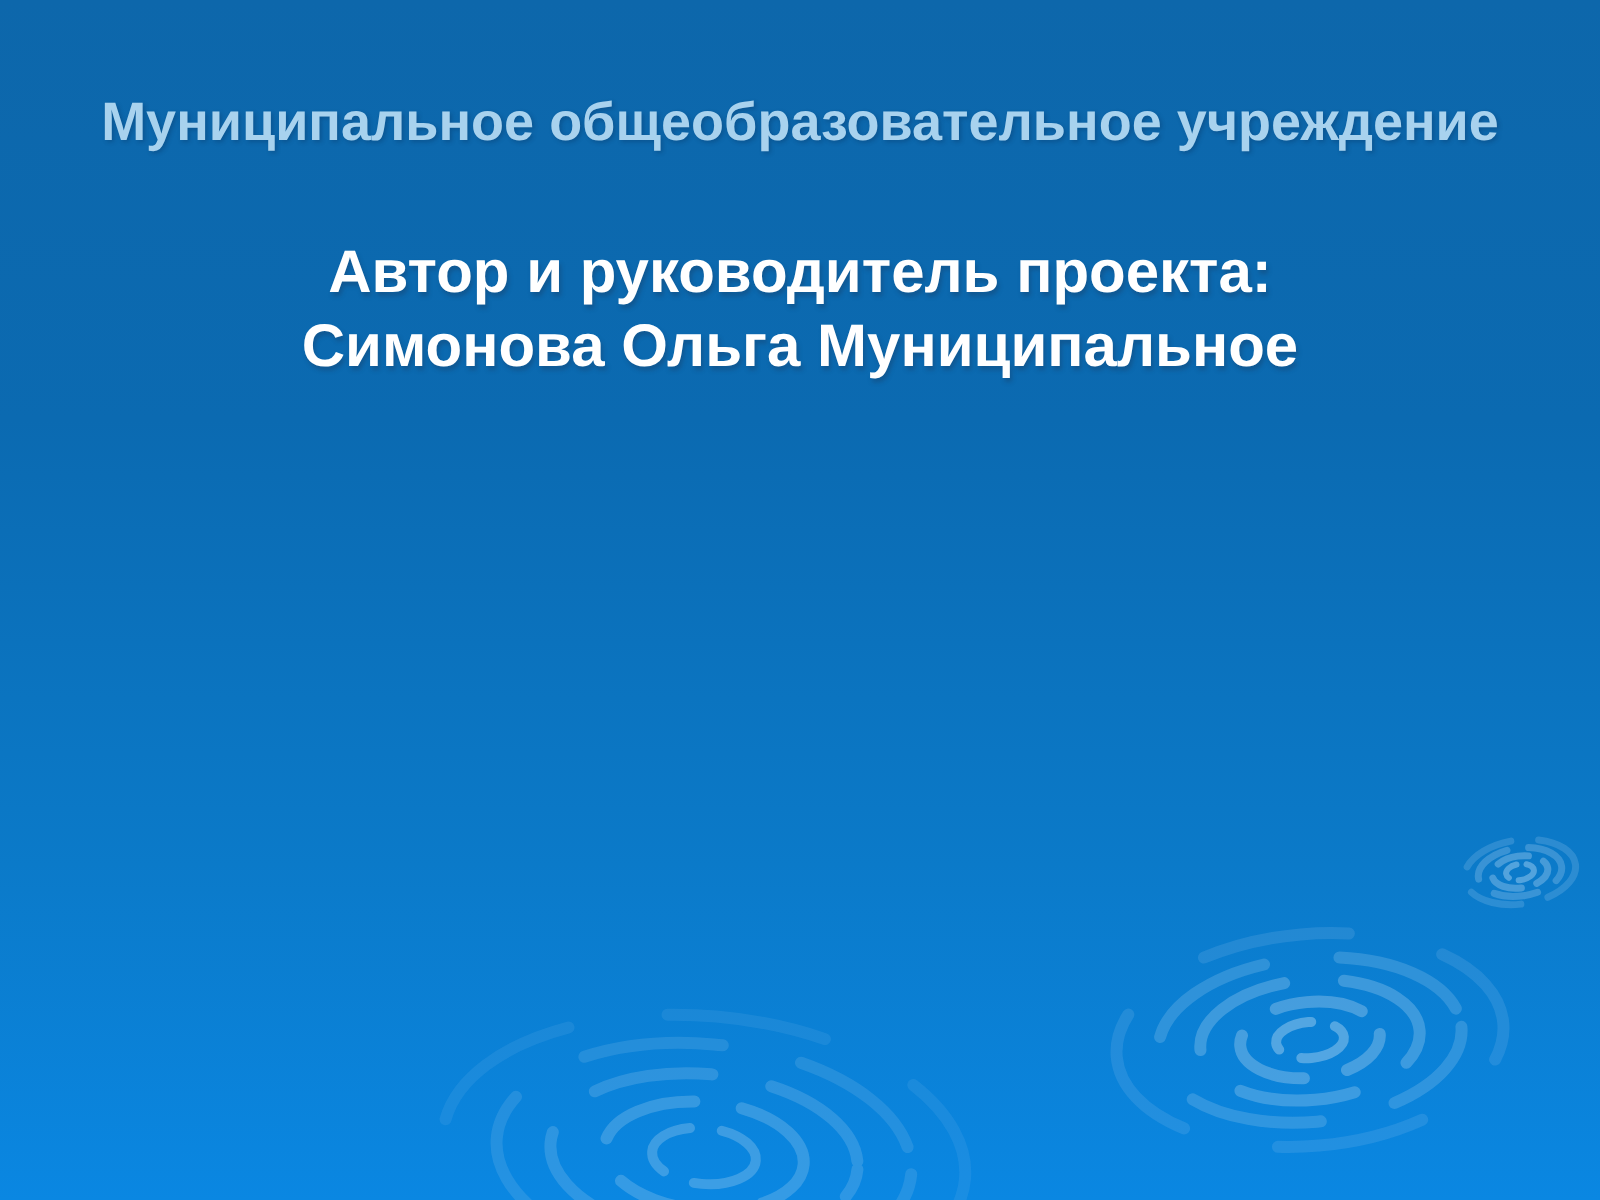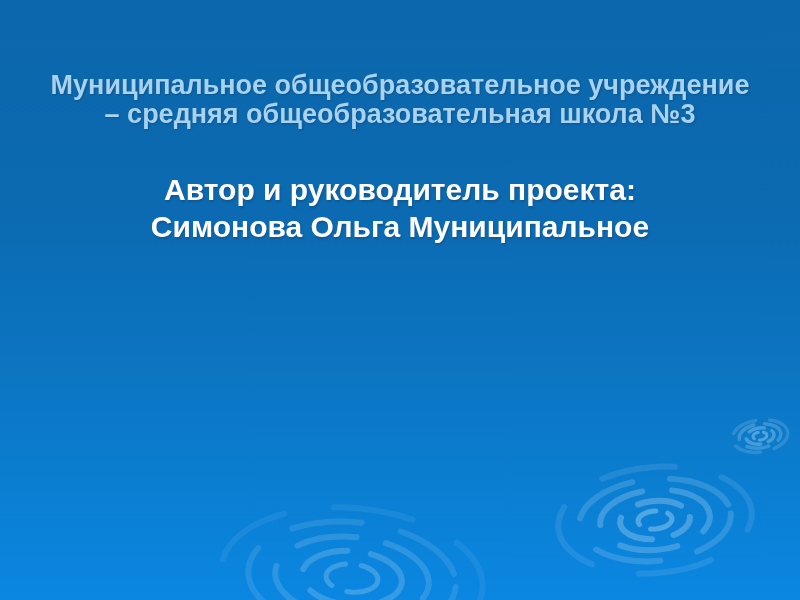--- a/index.html
+++ b/index.html
@@ -29,21 +29,21 @@
   }
   .content {
     position: absolute;
     left: 0;
     top: 0;
     width: 100%;
     height: 100%;
     text-align: center;
   }
   .org {
-    padding-top: 71px;
+    padding-top: 47px;
     font-size: 27px;
     font-weight: bold;
     line-height: 29px;
     color: var(--org-text, #a8d2ee);
     text-shadow: 1px 1px 2px rgba(8, 40, 78, 0.30);
     letter-spacing: 0;
   }
   .title {
     margin: 54px 50px 0;
     font-size: 56px;
@@ -97,21 +97,20 @@
       <ellipse cx="352" cy="578" rx="77" ry="41" stroke-opacity="0.27" stroke-width="6" stroke-dasharray="60 30" stroke-dashoffset="45"></ellipse>
       <ellipse cx="352" cy="578" rx="104" ry="56" stroke-opacity="0.20" stroke-width="6" stroke-dasharray="70 40" stroke-dashoffset="10"></ellipse>
       <ellipse cx="352" cy="578" rx="131" ry="70" stroke-opacity="0.13" stroke-width="6" stroke-dasharray="80 50" stroke-dashoffset="60"></ellipse>
     </g>
   </svg>
 
   <div class="content">
 
     <header class="org">
       <div class="org-line">Муниципальное общеобразовательное учреждение</div>
-      <div class="org-line">– средняя общеобразовательная школа №3</div>
     </header>
 
 
     <div class="author">
       <div>Автор и руководитель проекта:</div>
       <div>Симонова Ольга Муниципальное</div>
     </div>
 
 
   </div>

